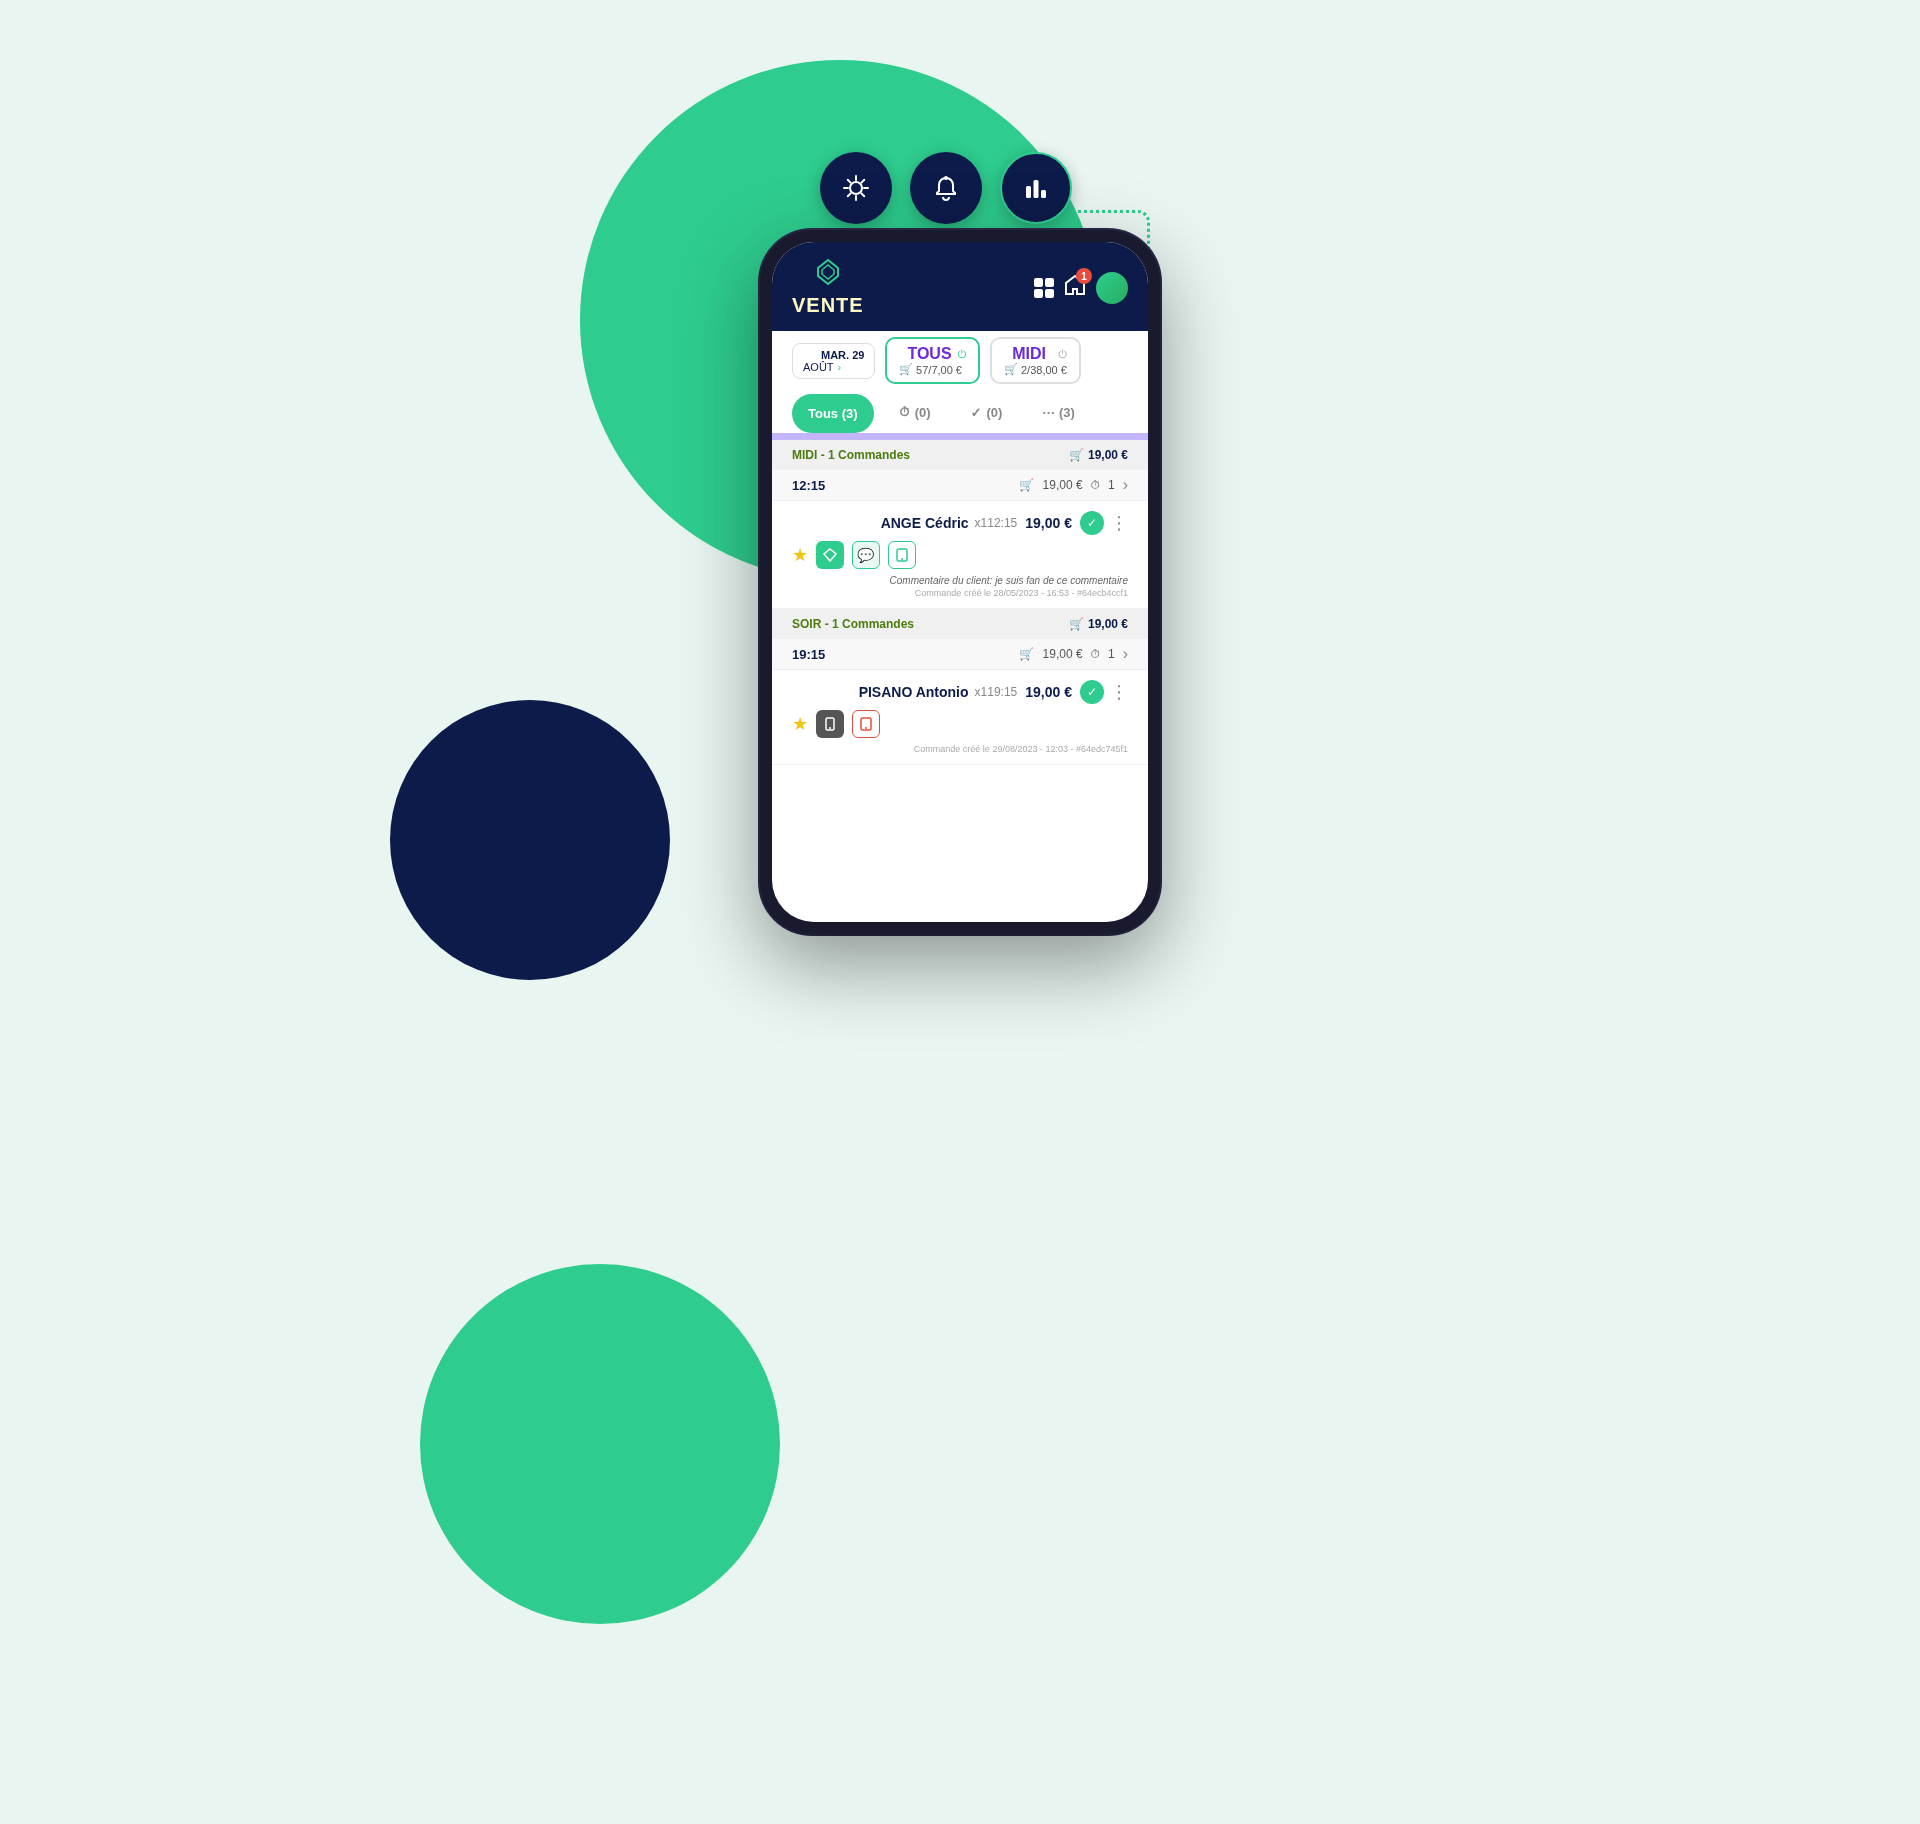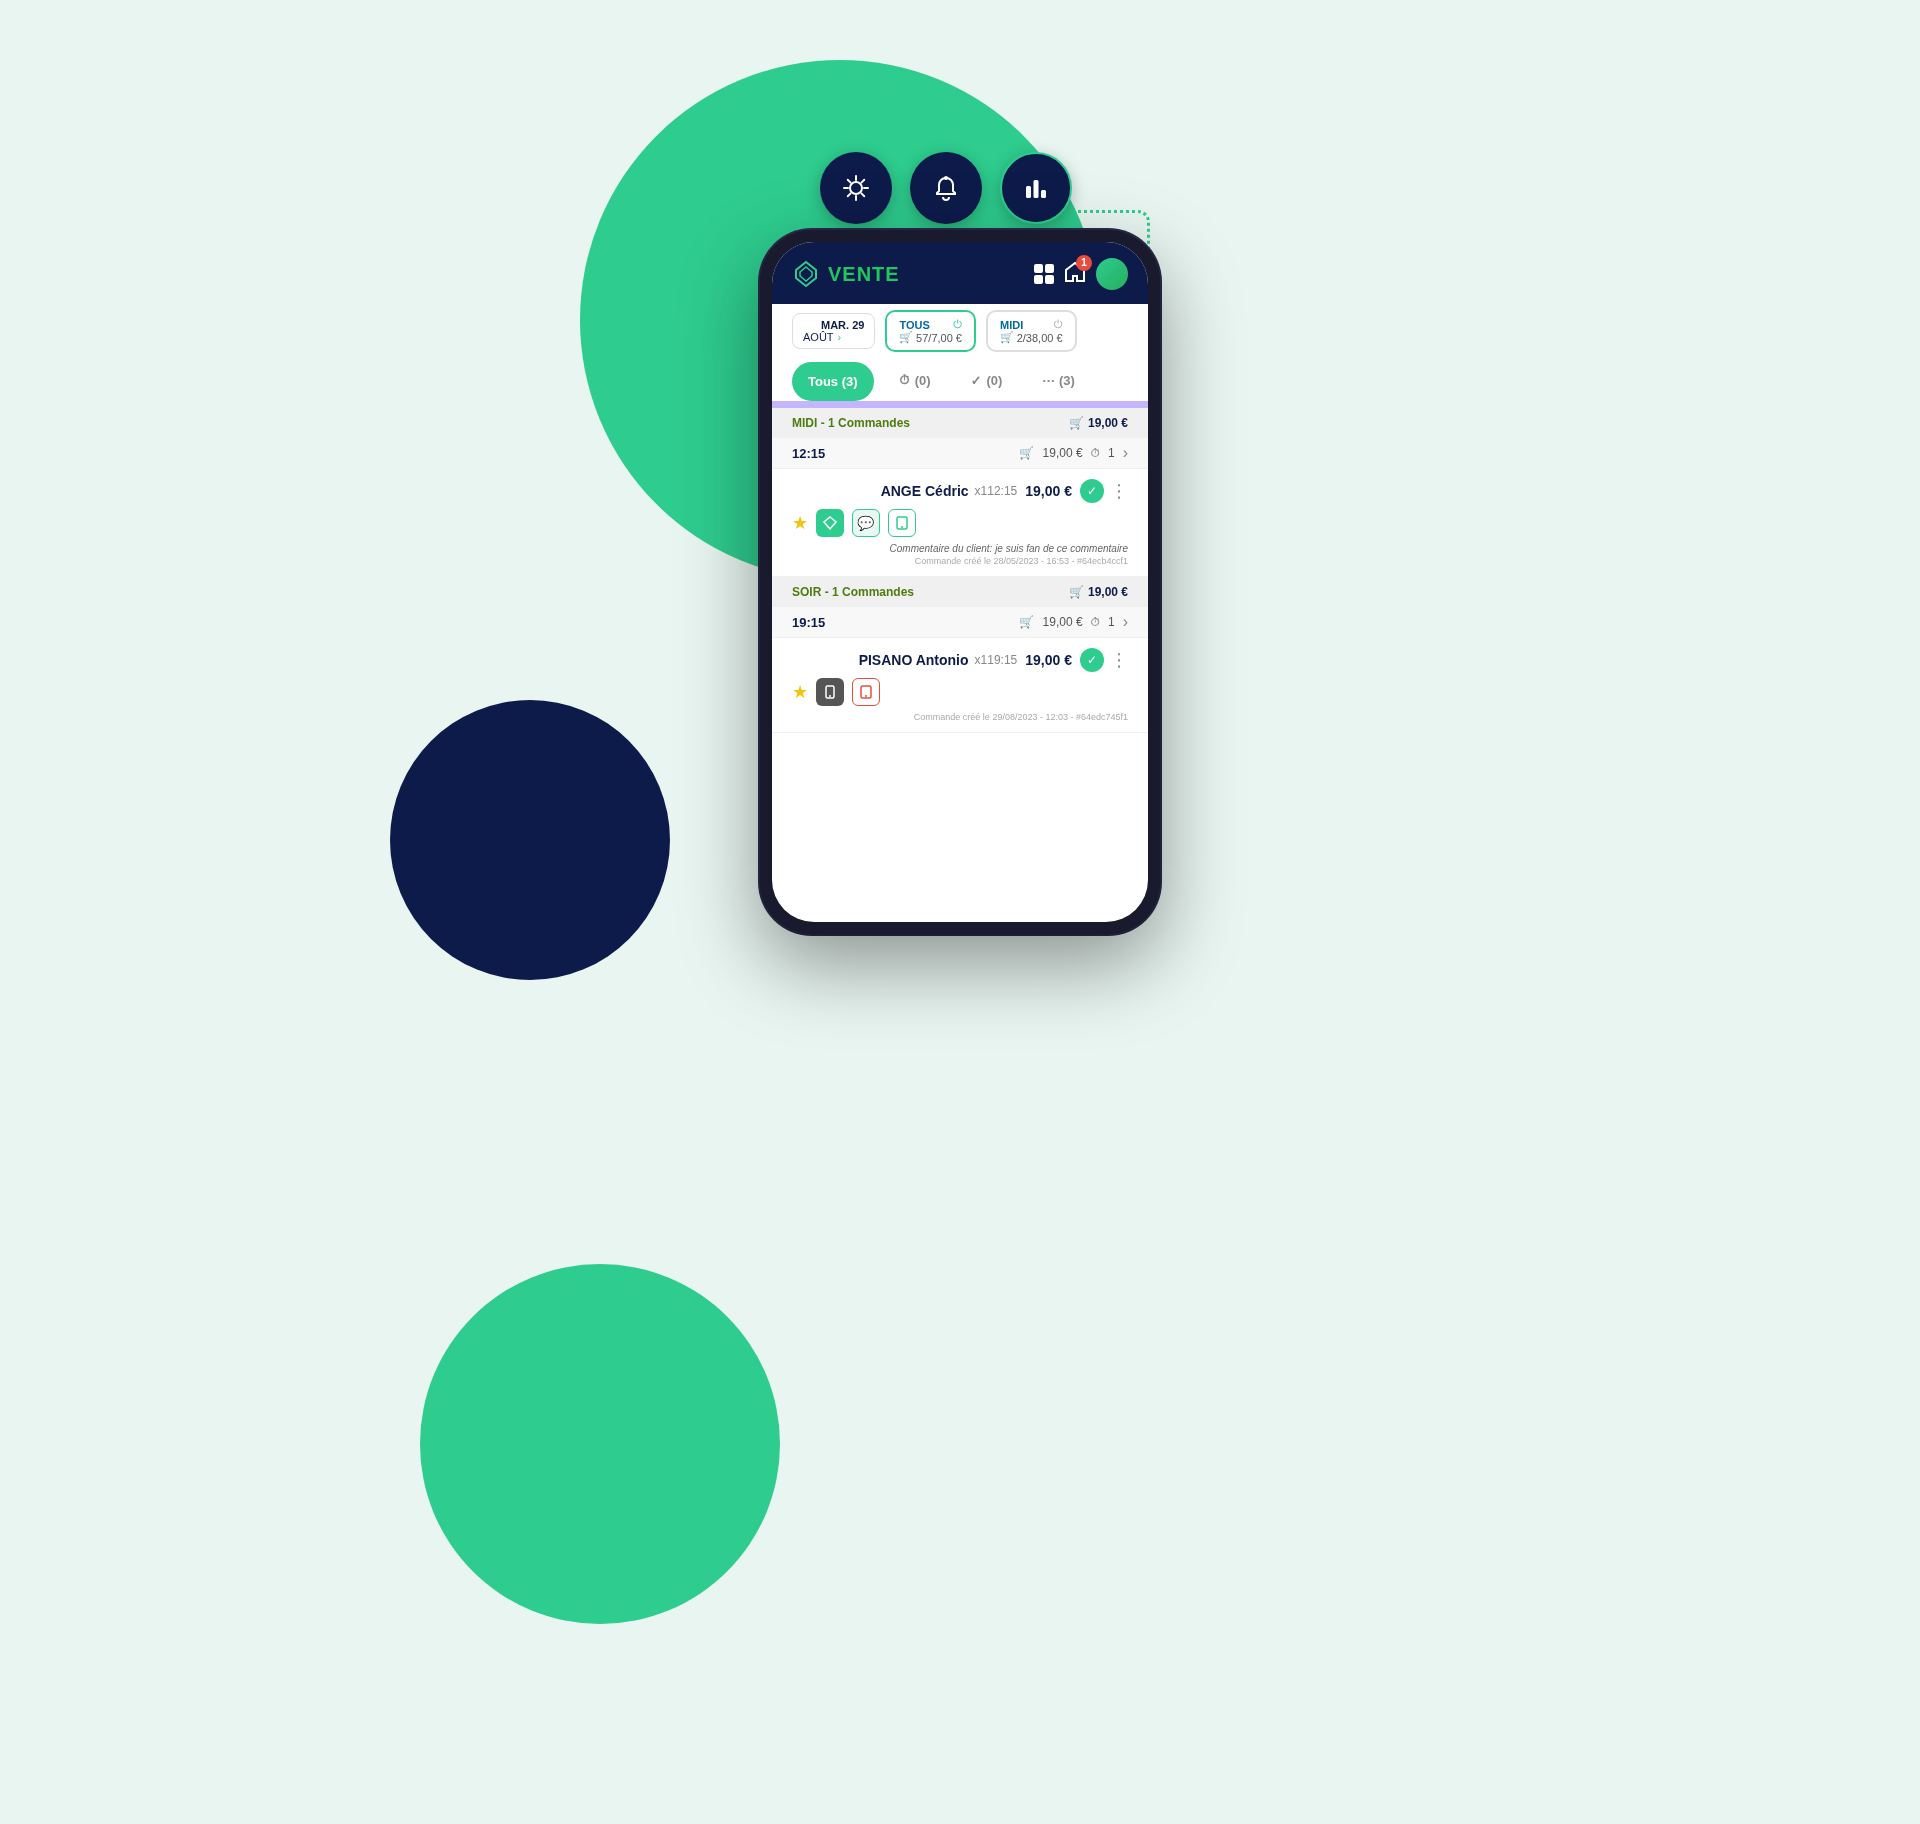--- a/index.html
+++ b/index.html
@@ -122,24 +122,25 @@
       padding: 16px 20px 14px;
       display: flex;
       align-items: center;
       justify-content: space-between;
     }
 
     .phone-logo {
       display: flex;
       align-items: center;
       gap: 8px;
-      color: #22c55e;
+      color: #fef9c3;
       font-size: 20px;
       font-weight: 700;
       letter-spacing: 1px;
+      flex-direction: column;
     }
 
     .phone-header-icons {
       display: flex;
       align-items: center;
       gap: 10px;
     }
 
     .header-icon {
       color: white;
@@ -246,23 +247,24 @@
 
     .filter-chip-header {
       display: flex;
       align-items: center;
       justify-content: space-between;
       width: 100%;
       gap: 6px;
     }
 
     .chip-label {
-      font-size: 11px;
+      font-size: 16px;
       font-weight: 700;
-      color: #0369a1;
+      color: #6d28d9;
+      margin-left: 8px;
     }
 
     .chip-power {
       color: #2ecc8e;
       font-size: 11px;
     }
 
     .chip-sub {
       font-size: 11px;
       color: #555;

